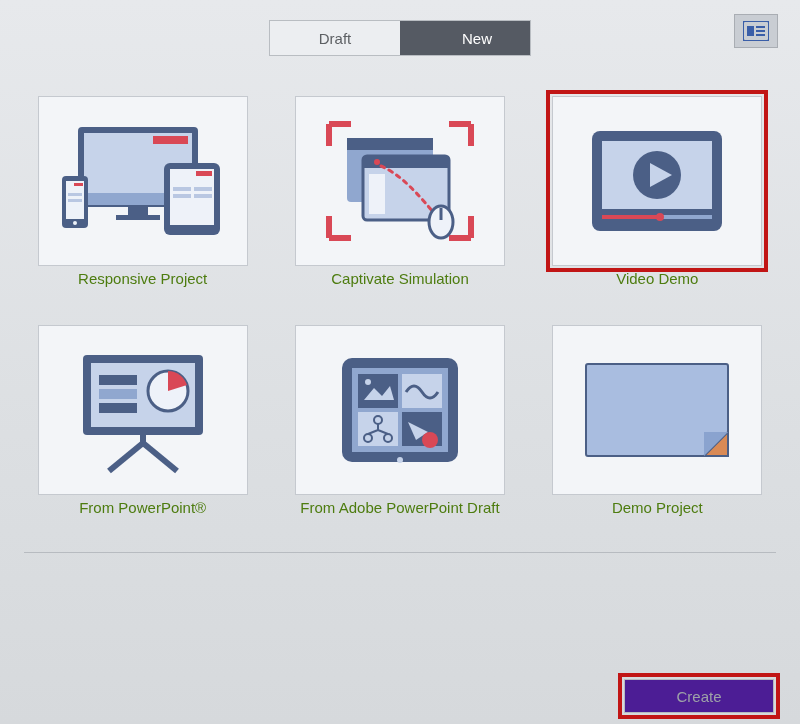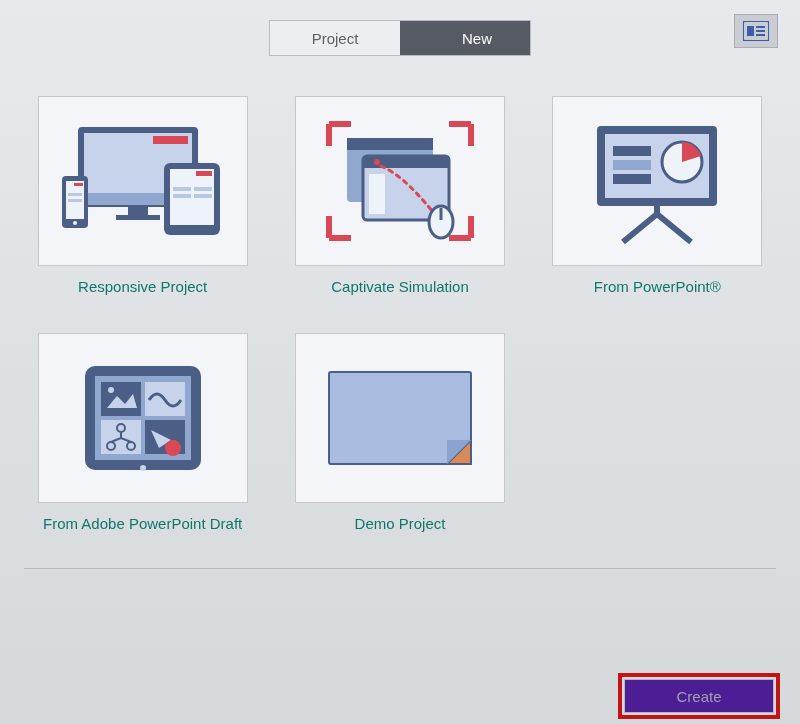--- a/index.html
+++ b/index.html
@@ -73,23 +73,23 @@
     align-items: center;
     justify-content: center;
     cursor: pointer;
     position: relative;
   }
   .tile.selected-outer {
     outline: 4px solid #c11515;
     outline-offset: 2px;
   }
   .card-label {
-    margin-top: 12px;
+    margin-top: 4px;
     font-size: 15px;
-    color: #0f766e;
+    color: #4d7c0f;
     text-align: center;
   }
 
   .divider {
     margin: 36px 24px 0 24px;
     border: none;
     border-top: 1px solid #b7bbc0;
   }
 
   .footer {
@@ -118,21 +118,21 @@
     outline-offset: 2px;
   }
 
   svg { display: block; }
 </style>
 </head>
 <body>
 
 <div class="topbar">
   <div class="tabs">
-    <div class="tab inactive">Project</div>
+    <div class="tab inactive">Draft</div>
     <div class="tab active">New</div>
   </div>
   <div class="view-toggle">
     <span>
       <svg width="26" height="20" viewBox="0 0 26 20">
         <rect x="0" y="0" width="26" height="20" rx="2" fill="none" stroke="#3a5ea8" stroke-width="2"></rect>
         <rect x="4" y="5" width="7" height="10" fill="#3a5ea8"></rect>
         <rect x="13" y="5" width="9" height="2" fill="#3a5ea8"></rect>
         <rect x="13" y="9" width="9" height="2" fill="#3a5ea8"></rect>
         <rect x="13" y="13" width="9" height="2" fill="#3a5ea8"></rect>
@@ -198,20 +198,37 @@
           <g transform="translate(112,90)">
             <ellipse cx="14" cy="16" rx="12" ry="16" fill="#eef2f9" stroke="#4b5f86" stroke-width="3"></ellipse>
             <line x1="14" y1="2" x2="14" y2="14" stroke="#4b5f86" stroke-width="3"></line>
           </g>
         </svg>
       </span>
     </div>
     <div class="card-label">Captivate Simulation</div>
   </div>
 
+  <div class="card">
+    <div class="tile selected-outer">
+      <span>
+        <svg width="150" height="120" viewBox="0 0 150 120">
+          <rect x="10" y="10" width="130" height="100" rx="8" fill="#4b5f86"></rect>
+          <rect x="20" y="20" width="110" height="68" fill="#c6d3ea"></rect>
+          <circle cx="75" cy="54" r="24" fill="#4b5f86"></circle>
+          <polygon points="68,42 68,66 90,54" fill="#c6d3ea"></polygon>
+
+          <rect x="20" y="94" width="110" height="4" fill="#90a7cf"></rect>
+          <rect x="20" y="94" width="58" height="4" fill="#d94856"></rect>
+          <circle cx="78" cy="96" r="4" fill="#d94856"></circle>
+        </svg>
+      </span>
+    </div>
+    <div class="card-label">Video Demo</div>
+  </div>
 
   <div class="card">
     <div class="tile">
       <span>
         <svg width="160" height="130" viewBox="0 0 160 130">
           <rect x="20" y="10" width="120" height="80" rx="4" fill="#4b5f86"></rect>
           <rect x="28" y="18" width="104" height="64" fill="#c6d3ea"></rect>
 
           <rect x="36" y="30" width="38" height="10" fill="#4b5f86"></rect>
           <rect x="36" y="44" width="38" height="10" fill="#90a7cf"></rect>

